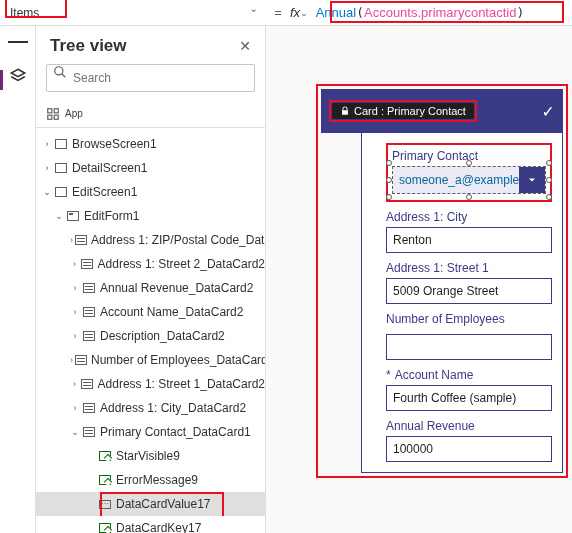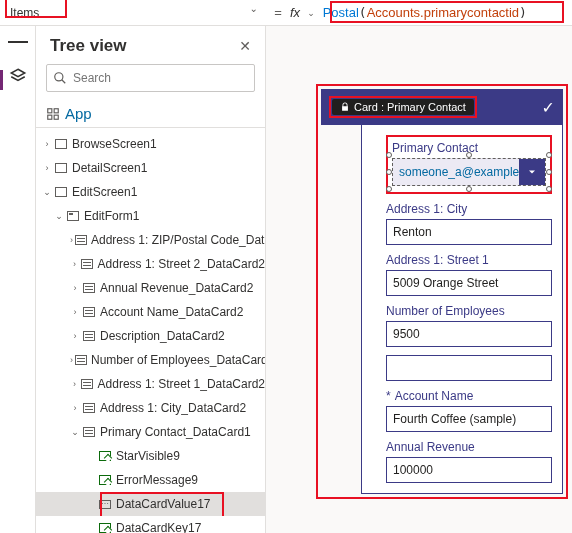--- a/index.html
+++ b/index.html
@@ -5,44 +5,44 @@
   * { box-sizing: border-box; margin: 0; padding: 0; font-family: "Segoe UI", Arial, sans-serif; }
   body { width: 572px; height: 533px; overflow: hidden; background: #fff; font-size: 12px; color: #323130; }
 
   .topbar { display: flex; align-items: center; height: 26px; border-bottom: 1px solid #e1dfdd; }
   .prop-dd { position: relative; width: 266px; height: 32px; display: flex; align-items: center; }
   .prop-dd .highlight { position: absolute; left: 5px; top: 1px; width: 62px; height: 20px; border: 2px solid #e81123; }
   .prop-dd .label { padding-left: 10px; font-size: 12px; }
   .prop-dd .chev { position: absolute; right: 8px; top: 6px; color: #605e5c; font-size: 10px; }
   .eq { width: 24px; text-align: center; color: #605e5c; font-size: 13px; }
   .fx-box { flex: 1; display: flex; align-items: center; height: 24px; position: relative; }
-  .fx { font-style: italic; font-size: 13px; color: #323130; margin-right: 7px; }
+  .fx { font-style: italic; font-size: 13px; color: #323130; margin-right: 0; }
   .fx-chev { font-size: 9px; color: #605e5c; margin-right: 8px; }
   .formula { font-family: Consolas, monospace; font-size: 13px; }
   .formula .fn { color: #0078d4; }
-  .formula .prop-ref { color: #c2410c; }
+  .formula .prop-ref { color: #ec4899; }
   .fx-highlight { position: absolute; left: 40px; top: 0; width: 234px; height: 22px; border: 2px solid #e81123; pointer-events: none; }
 
   .main { display: flex; height: calc(100% - 26px); }
   .leftrail { width: 36px; border-right: 1px solid #e1dfdd; display: flex; flex-direction: column; align-items: center; padding-top: 6px; gap: 14px; }
   .leftrail .ico { width: 20px; height: 20px; display: flex; align-items: center; justify-content: center; }
   .hamburger div { width: 14px; height: 2px; background: #323130; margin: 1px 0; }
   .layers svg { width: 18px; height: 18px; }
   .purple-bar { position: absolute; left: 0; top: 70px; width: 3px; height: 20px; background: #742774; }
 
   .tree { width: 230px; border-right: 1px solid #e1dfdd; display: flex; flex-direction: column; position: relative; }
   .tree-head { display: flex; align-items: center; justify-content: space-between; padding: 10px 14px 8px 14px; }
   .tree-head h1 { font-size: 17px; font-weight: 600; }
   .close-x { font-size: 14px; color: #605e5c; cursor: pointer; }
   .search-wrap { padding: 0 10px 8px 10px; }
-  .search { display: flex; align-items: center; height: 28px; border: 1px solid #c8c6c4; border-radius: 2px; padding: 0 6px; gap: 6px; }
+  .search { display: flex; height: 28px; border: 1px solid #c8c6c4; border-radius: 2px; padding: 0 6px; gap: 6px; }
   .search svg { width: 14px; height: 14px; stroke: #605e5c; }
   .search input { border: none; outline: none; font-size: 12px; flex: 1; color: #605e5c; }
   .tabstrip { border-bottom: 1px solid #e1dfdd; padding-left: 10px; height: 28px; display: flex; align-items: center; }
-  .tabstrip .tab { display: flex; align-items: center; gap: 5px; font-size: 15px; color: #0369a1; }
+  .tabstrip .tab { display: flex; align-items: center; gap: 5px; font-size: 10px; color: #404040; }
   .tabstrip svg { width: 14px; height: 14px; }
 
   .tree-body { flex: 1; overflow: hidden; padding-top: 4px; }
   .node { display: flex; align-items: center; height: 24px; font-size: 12px; white-space: nowrap; overflow: hidden; }
   .node .chev { width: 10px; font-size: 9px; color: #605e5c; display: inline-block; text-align: center; }
   .node .chev.blank { visibility: hidden; }
   .node .nico { width: 14px; height: 14px; margin: 0 4px 0 2px; display: flex; align-items: center; justify-content: center; }
   .node.selected { background: #e1dfdd; }
   .lvl0 { padding-left: 6px; }
   .lvl1 { padding-left: 18px; }
@@ -56,21 +56,21 @@
   .ctrl-ico { width:12px; height:10px; border:1px solid #0b6a0b; position:relative; }
   .ctrl-ico::after { content:""; position:absolute; right:-1px; bottom:-1px; width:5px; height:5px; border-left:1px solid #0b6a0b; border-top:1px solid #0b6a0b; transform: rotate(45deg); background:#fff; }
   .combo-ico { width:12px; height:9px; border:1px solid #605e5c; display:flex; align-items:center; }
   .combo-ico::before { content:"⋯"; font-size:8px; line-height:6px; color:#605e5c; padding-left:1px; }
 
   .red-box-tree { position: relative; }
   .red-box-tree::after { content:""; position:absolute; left:64px; top:0; width:120px; height:22px; border:2px solid #e81123; pointer-events:none; }
 
   .canvas { flex: 1; background: #faf9f8; padding: 58px 4px 0 50px; position: relative; }
   .canvas-inner { border: 2px solid #e81123; padding: 3px; background: transparent; }
-  .card-header { background: #3b3a86; height: 36px; display: flex; align-items: center; justify-content: space-between; padding: 0 8px; }
+  .card-header { background: #3b3a86; height: 44px; display: flex; align-items: center; justify-content: space-between; padding: 0 8px; }
   .card-header-left { display:flex; align-items:center; gap:6px; }
   .card-badge { background: #201f1e; color: #fff; font-size: 11px; padding: 2px 8px; border-radius: 2px; display: flex; align-items: center; gap: 4px; }
   .card-badge svg { width: 10px; height: 10px; fill: #fff; }
   .card-badge-wrap { border: 2px solid #e81123; padding: 1px; }
   .check { color: #fff; font-size: 16px; }
   .form-area { background: #fff; border: 1px solid #3b3a86; border-top: none; padding: 8px 10px 2px 24px; margin-left: 40px; }
   .field { margin-bottom: 8px; }
   .field-label { font-size: 12px; color: #3b3a86; margin-bottom: 3px; display: flex; align-items: center; gap: 2px; }
   .req { color: #3b3a86; margin-right: 2px; }
   .field-input { width: 100%; height: 26px; border: 1px solid #3b3a86; font-size: 12px; padding: 0 6px; color: #201f1e; background: #fff; }
@@ -89,21 +89,21 @@
   <div class="prop-dd">
     <div class="highlight"></div>
     <span class="label">Items</span>
     <span class="chev">⌄</span>
   </div>
   <div class="eq">=</div>
   <div class="fx-box">
     <span class="fx">fx</span>
     <span class="fx-chev">⌄</span>
     <span class="formula">
-      <span class="fn">Postal</span>(<span class="prop-ref">Accounts.primarycontactid</span>)
+      <span class="fn">Annual</span>(<span class="prop-ref">Accounts.primarycontactid</span>)
     </span>
     <div class="fx-highlight"></div>
   </div>
 </div>
 
 <div class="main">
   <div class="leftrail">
     <div class="ico hamburger">
         <div></div>
         <div></div>
@@ -333,21 +333,20 @@
         <div class="field">
           <div class="field-label">Address 1: City</div>
           <input class="field-input" value="Renton" style="">
         </div>
         <div class="field">
           <div class="field-label">Address 1: Street 1</div>
           <input class="field-input" value="5009 Orange Street" style="">
         </div>
         <div class="field">
           <div class="field-label">Number of Employees</div>
-          <input class="field-input" value="9500" style="">
         </div>
         <div class="field">
           <input class="field-input" value="" style="">
         </div>
         <div class="field">
           <div class="field-label">
               <span class="req">*</span>
               <span>Account Name</span>
             </div>
           <input class="field-input" value="Fourth Coffee (sample)" style="">

